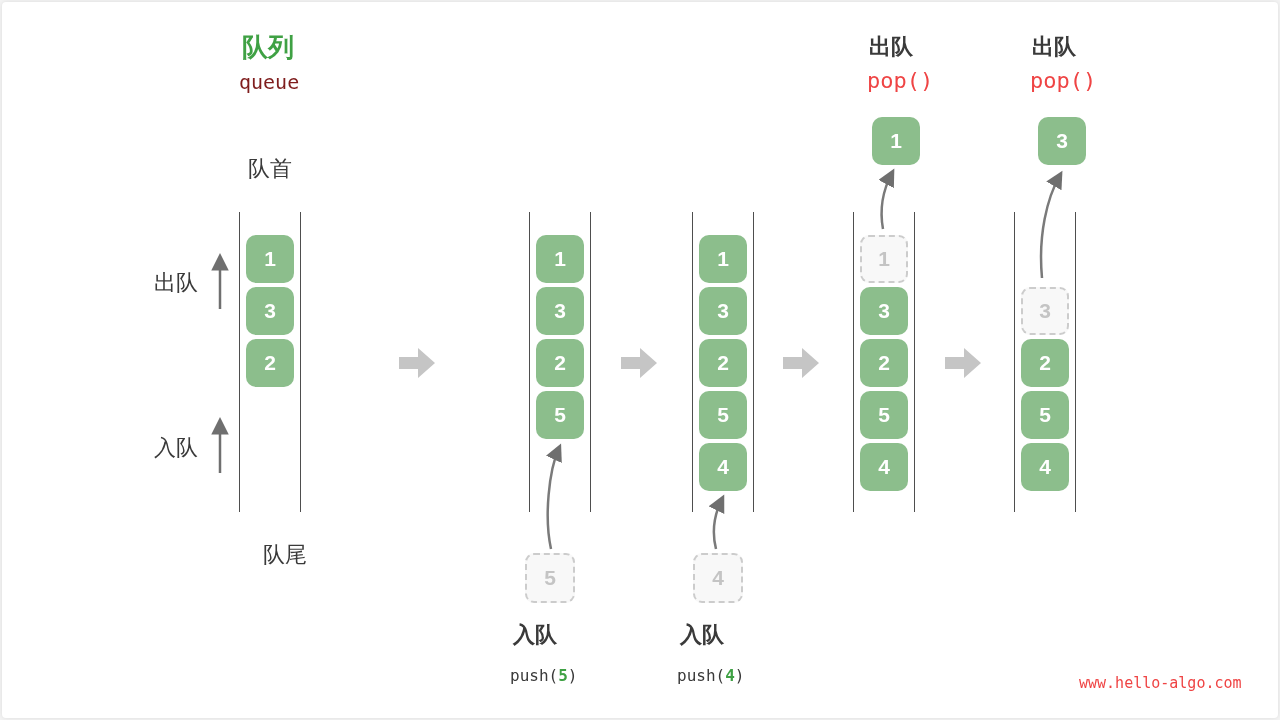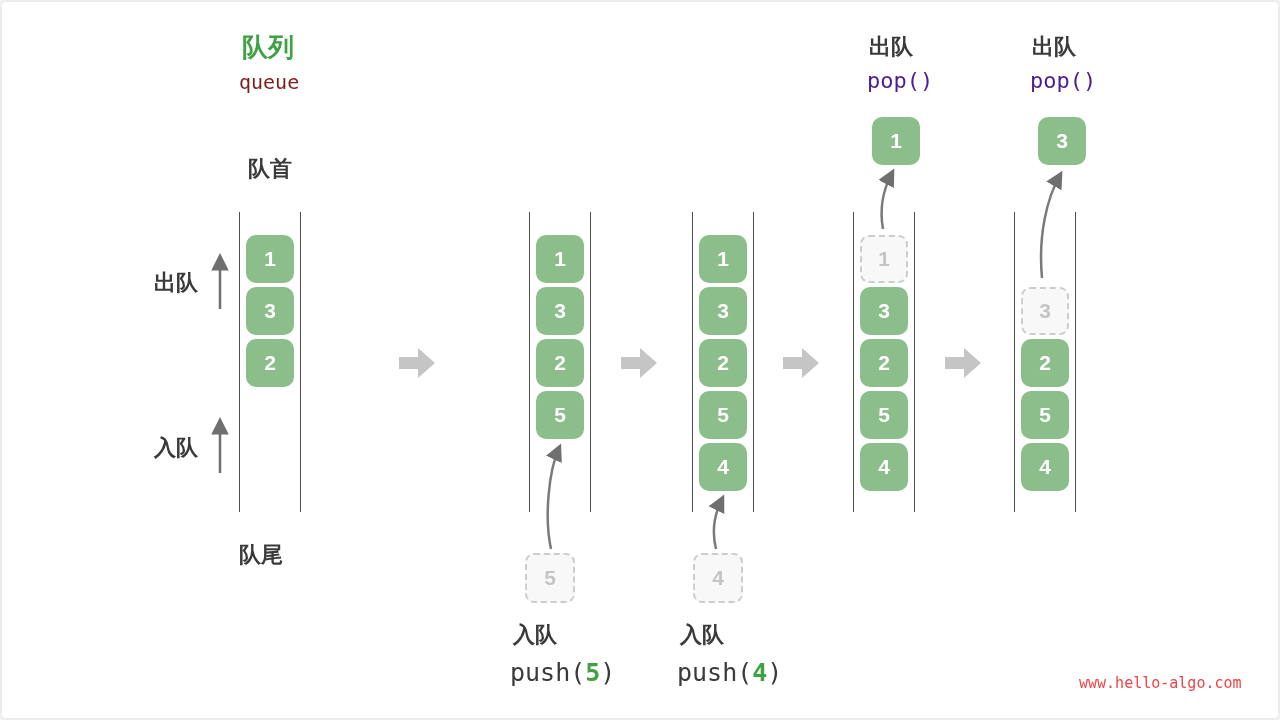--- a/index.html
+++ b/index.html
@@ -8,23 +8,23 @@
     background:#ffffff;border-radius:4px;box-shadow:0 0 5px rgba(0,0,0,.10);
     font-family:"Liberation Sans","DejaVu Sans",sans-serif;color:#3a3a3a;
     overflow:hidden;
   }
   .overlay{position:absolute;left:0;top:0;width:1276px;height:716px;pointer-events:none;}
 
   .title-zh{position:absolute;left:240px;top:28px;font-size:26px;font-weight:700;color:#3fa144;}
   .title-en{position:absolute;left:237px;top:68px;font-size:20px;color:#7f1d1d;
             font-family:"DejaVu Sans Mono","Liberation Mono",monospace;}
 
-  .lbl{position:absolute;font-size:22px;font-weight:700;color:#3a3a3a;}
+  .lbl{position:absolute;font-size:22px;font-weight:400;color:#3a3a3a;}
   .lbl.front{left:246px;top:152px;}
-  .lbl.rear{left:237px;top:538px;text-align:center;}
+  .lbl.rear{left:261px;top:538px;text-align:center;}
   .lbl.dequeue{left:152px;top:266px;}
   .lbl.enqueue{left:152px;top:431px;}
 
   .state{position:absolute;top:0;width:62px;height:716px;}
   .walls{position:absolute;left:0;top:210px;width:62px;height:300px;
          border-left:1.5px solid #4e4e4e;border-right:1.5px solid #4e4e4e;box-sizing:border-box;}
 
   .cell{
     position:absolute;left:7px;width:48px;height:48px;border-radius:10px;
     background:#8cbe8c;color:#ffffff;font-size:21px;font-weight:700;
@@ -35,27 +35,27 @@
 
   .ghost{
     position:absolute;left:7px;width:48px;height:48px;border-radius:9px;box-sizing:border-box;
     background:#f8f8f8;border:2.5px dashed #cccccc;color:#c4c4c4;
     font-size:21px;font-weight:700;display:flex;align-items:center;justify-content:center;
   }
   .staged{top:551px;width:50px;height:50px;}
 
   .op{position:absolute;top:618px;width:140px;}
   .op-zh{font-size:22px;font-weight:700;color:#3a3a3a;margin-left:3px;}
-  .op-code{margin-top:8px;font-size:25px;color:#3a3a3a;
+  .op-code{margin-top:16px;font-size:16px;color:#3a3a3a;
            font-family:"DejaVu Sans Mono","Liberation Mono",monospace;white-space:pre;}
   .op-code .arg{color:#3fa144;font-weight:700;}
 
   .hdr{position:absolute;top:30px;width:140px;}
   .hdr-zh{font-size:22px;font-weight:700;color:#3a3a3a;margin-left:2px;}
-  .hdr-code{margin-top:6px;font-size:22px;color:#4c1d95;
+  .hdr-code{margin-top:6px;font-size:22px;color:#ef4444;
             font-family:"DejaVu Sans Mono","Liberation Mono",monospace;white-space:pre;}
 
   .watermark{position:absolute;left:1077px;top:672px;font-size:15px;color:#ef4444;
              font-family:"DejaVu Sans Mono","Liberation Mono",monospace;}
 </style>
 </head>
 <body>
 
 <div class="canvas">
 

